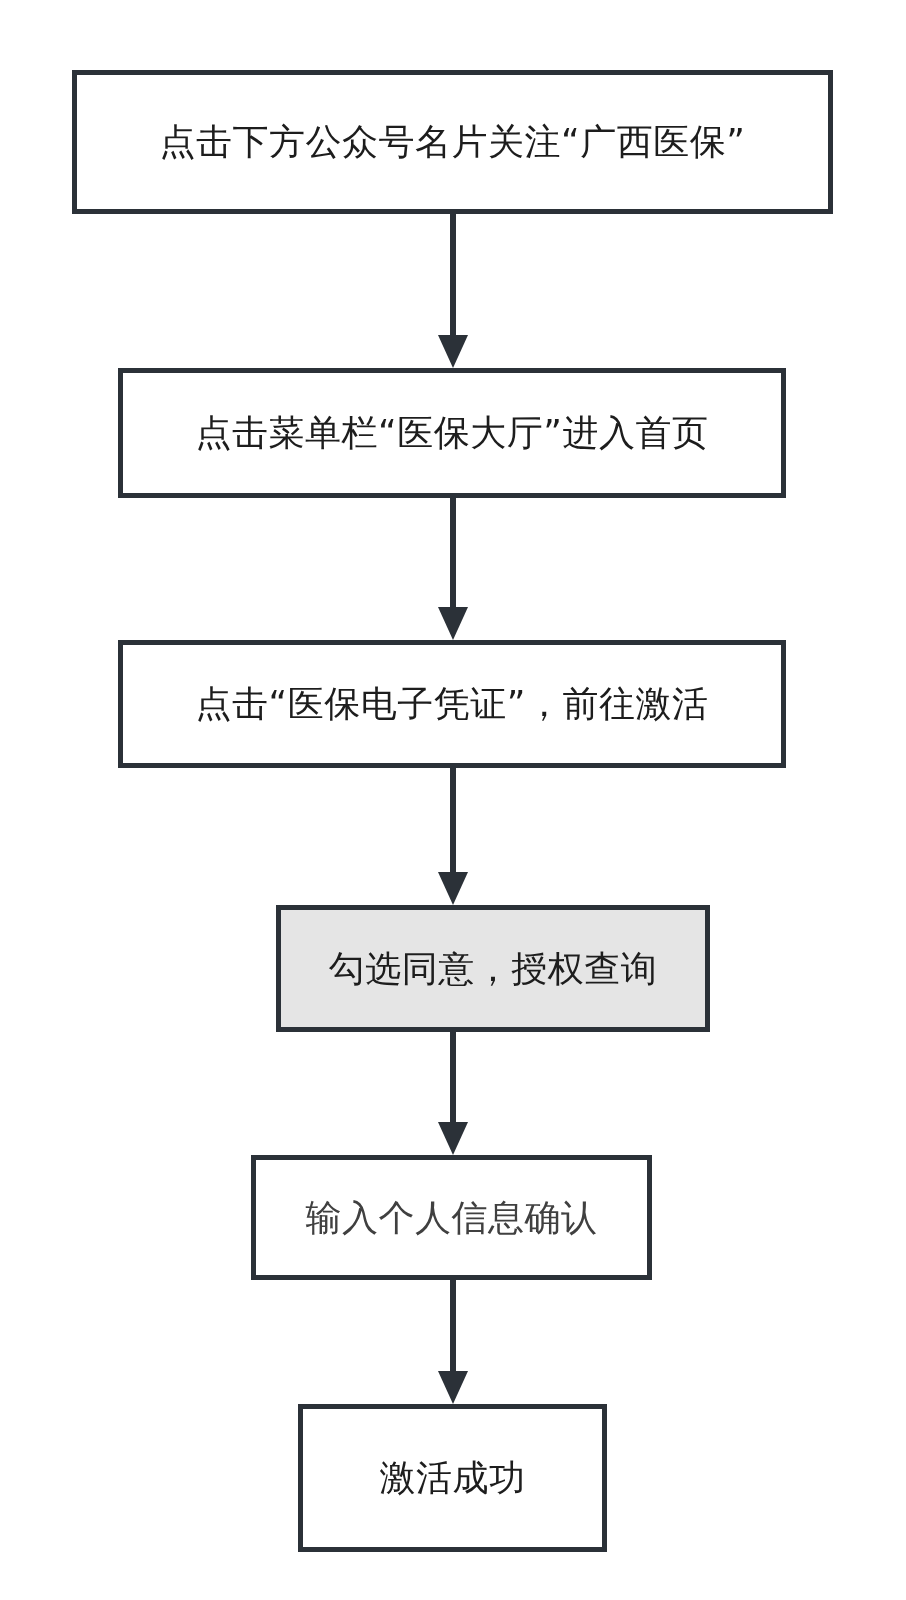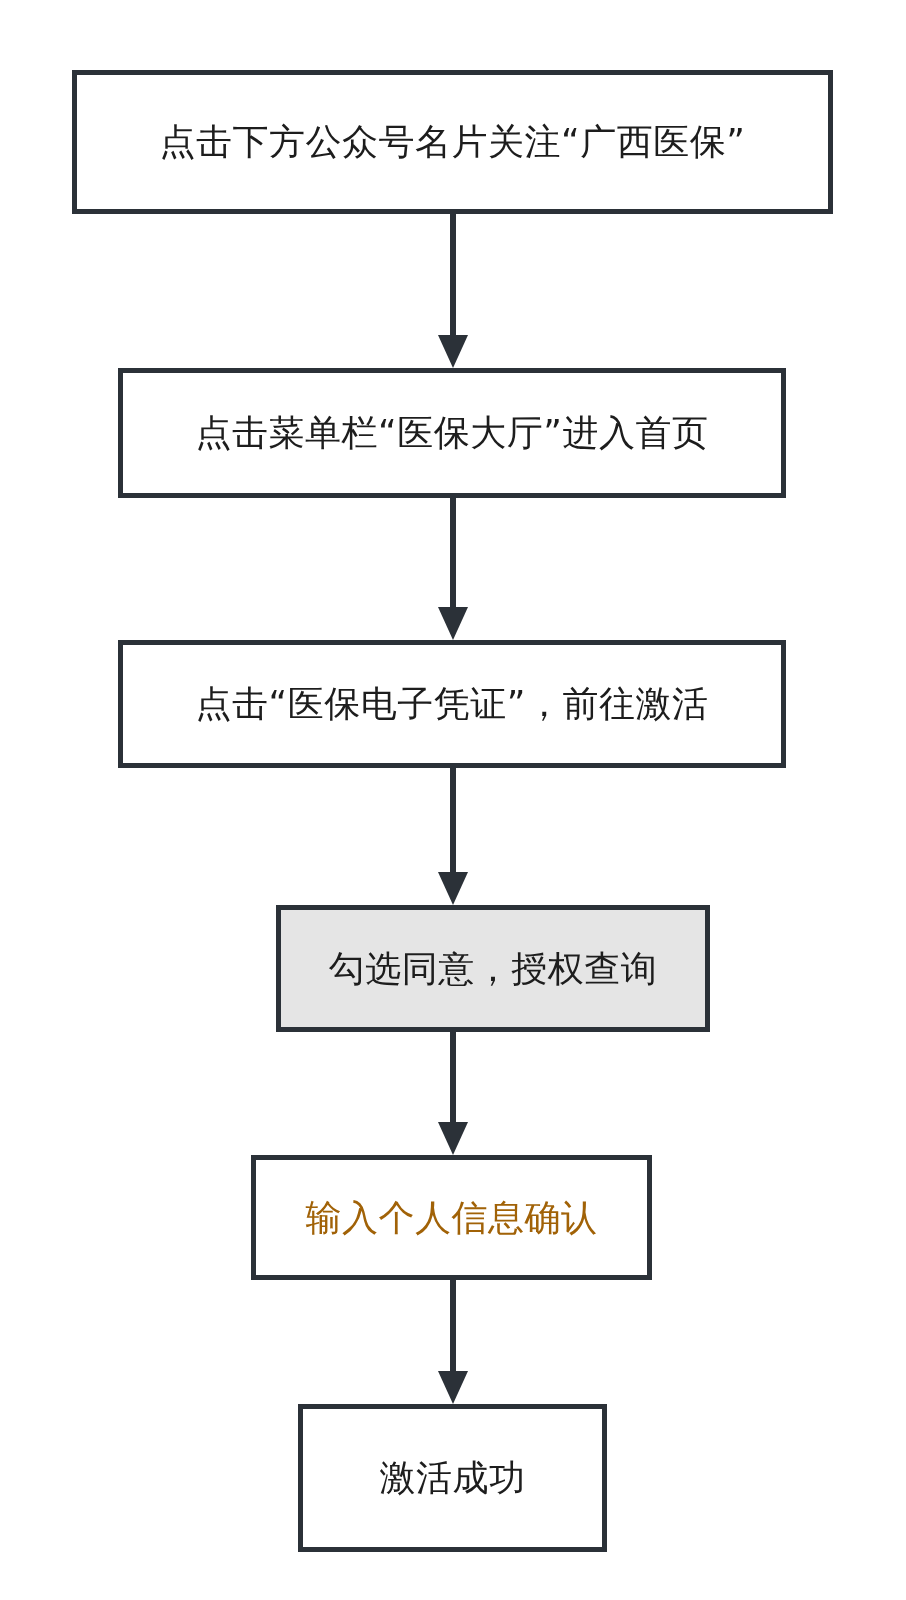--- a/index.html
+++ b/index.html
@@ -92,21 +92,21 @@
   <div class="node" id="node-3" style="left: 236px; top: 905px; width: 434px; height: 127px; border-color: rgb(43, 49, 56); background: #e5e5e5; margin-left: 40px;">
     <span class="node-label" style="color: rgb(29, 29, 29);">勾选同意，授权查询</span>
   </div>
 
   <div class="connector" id="conn-3" style="left: 453px; top: 1032px;">
     <div class="shaft" style="height: 90px; background: rgb(43, 49, 56);"></div>
     <div class="head" style="top: 90px; border-top-color: rgb(43, 49, 56);"></div>
   </div>
 
   <div class="node" id="node-4" style="left: 251px; top: 1155px; width: 401px; height: 125px; border-color: rgb(43, 49, 56); background: rgb(255, 255, 255);">
-    <span class="node-label" style="color: #a16207; text-align: center;">输入个人信息确认</span>
+    <span class="node-label" style="color: #404040; text-align: center;">输入个人信息确认</span>
   </div>
 
   <div class="connector" id="conn-4" style="left: 453px; top: 1280px;">
     <div class="shaft" style="height: 91px; background: rgb(43, 49, 56);"></div>
     <div class="head" style="top: 91px; border-top-color: rgb(43, 49, 56);"></div>
   </div>
 
   <div class="node" id="node-5" style="left: 298px; top: 1404px; width: 309px; height: 148px; border-color: rgb(43, 49, 56); background: rgb(255, 255, 255);">
     <span class="node-label" style="color: rgb(29, 29, 29);">激活成功</span>
   </div>

